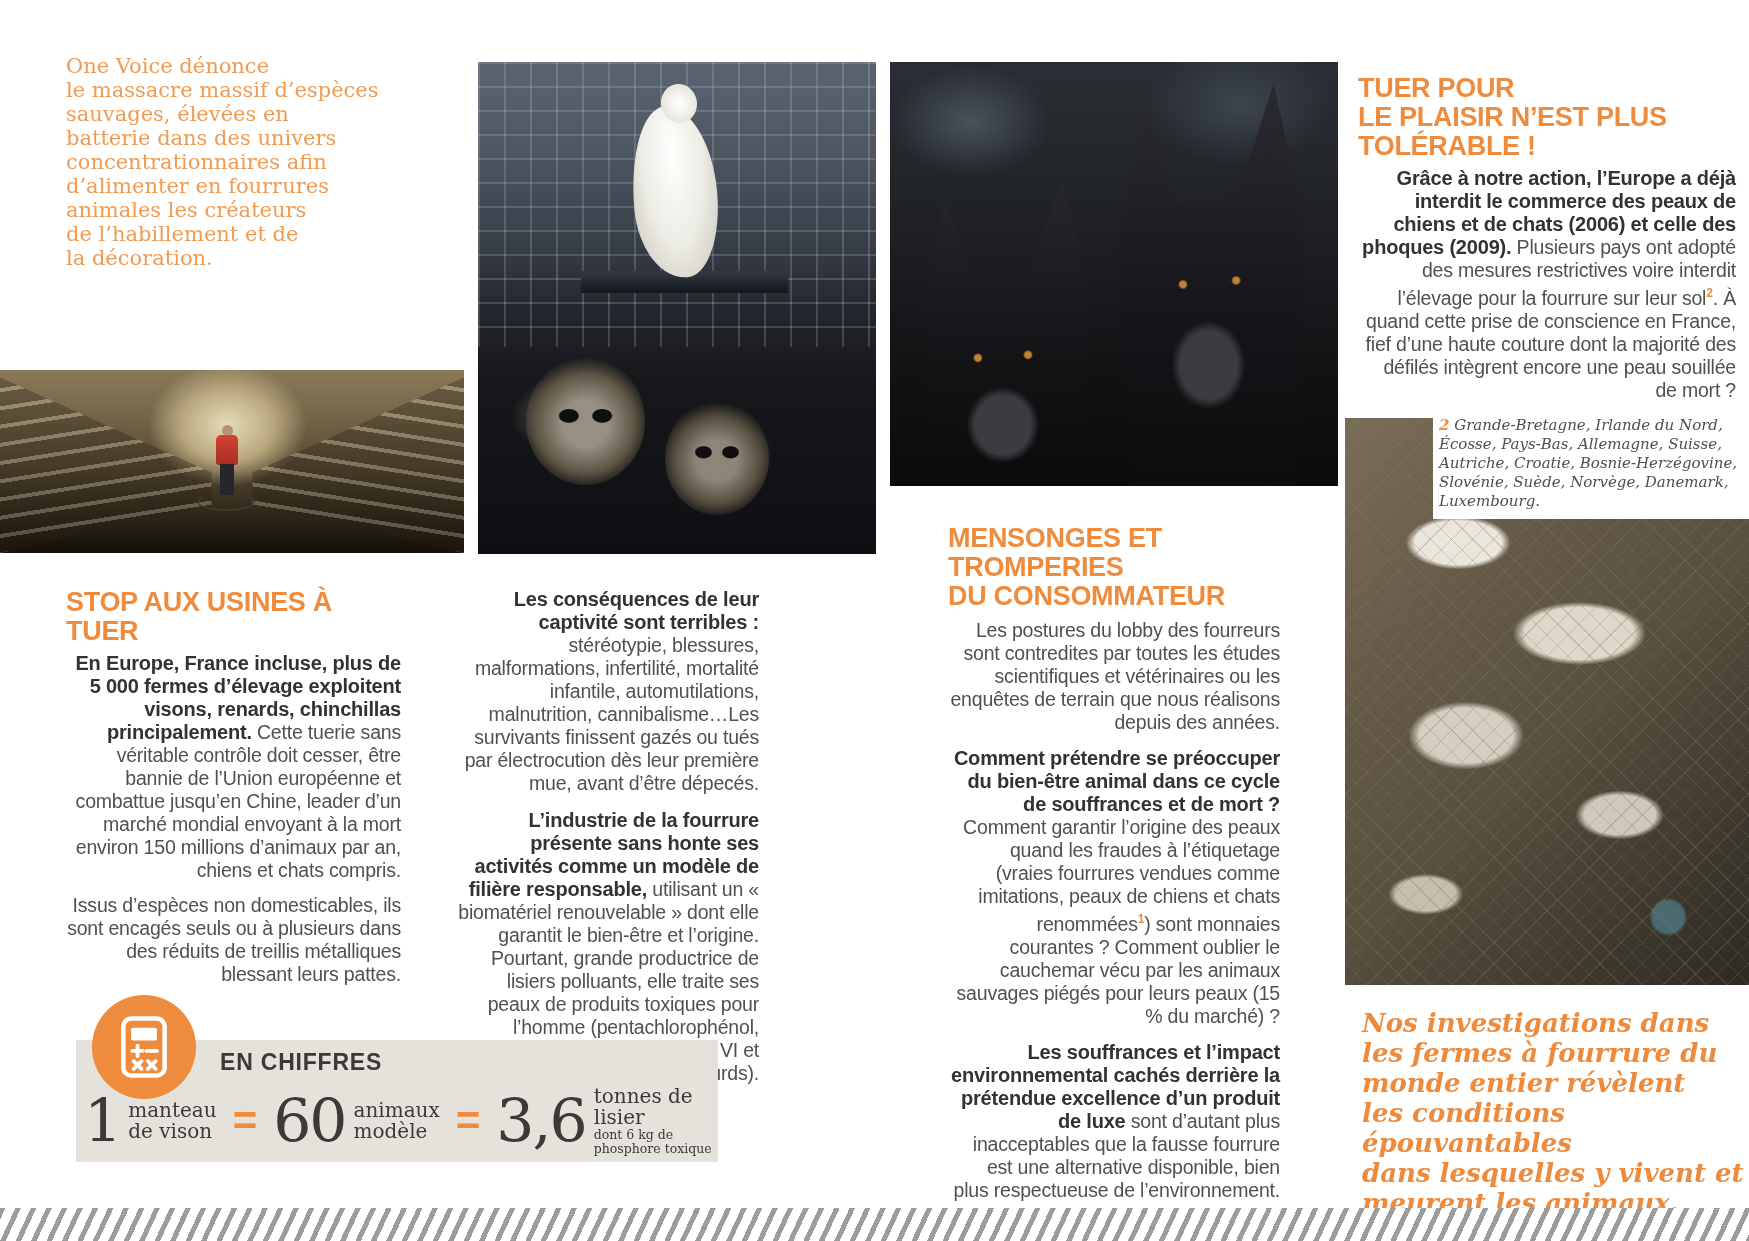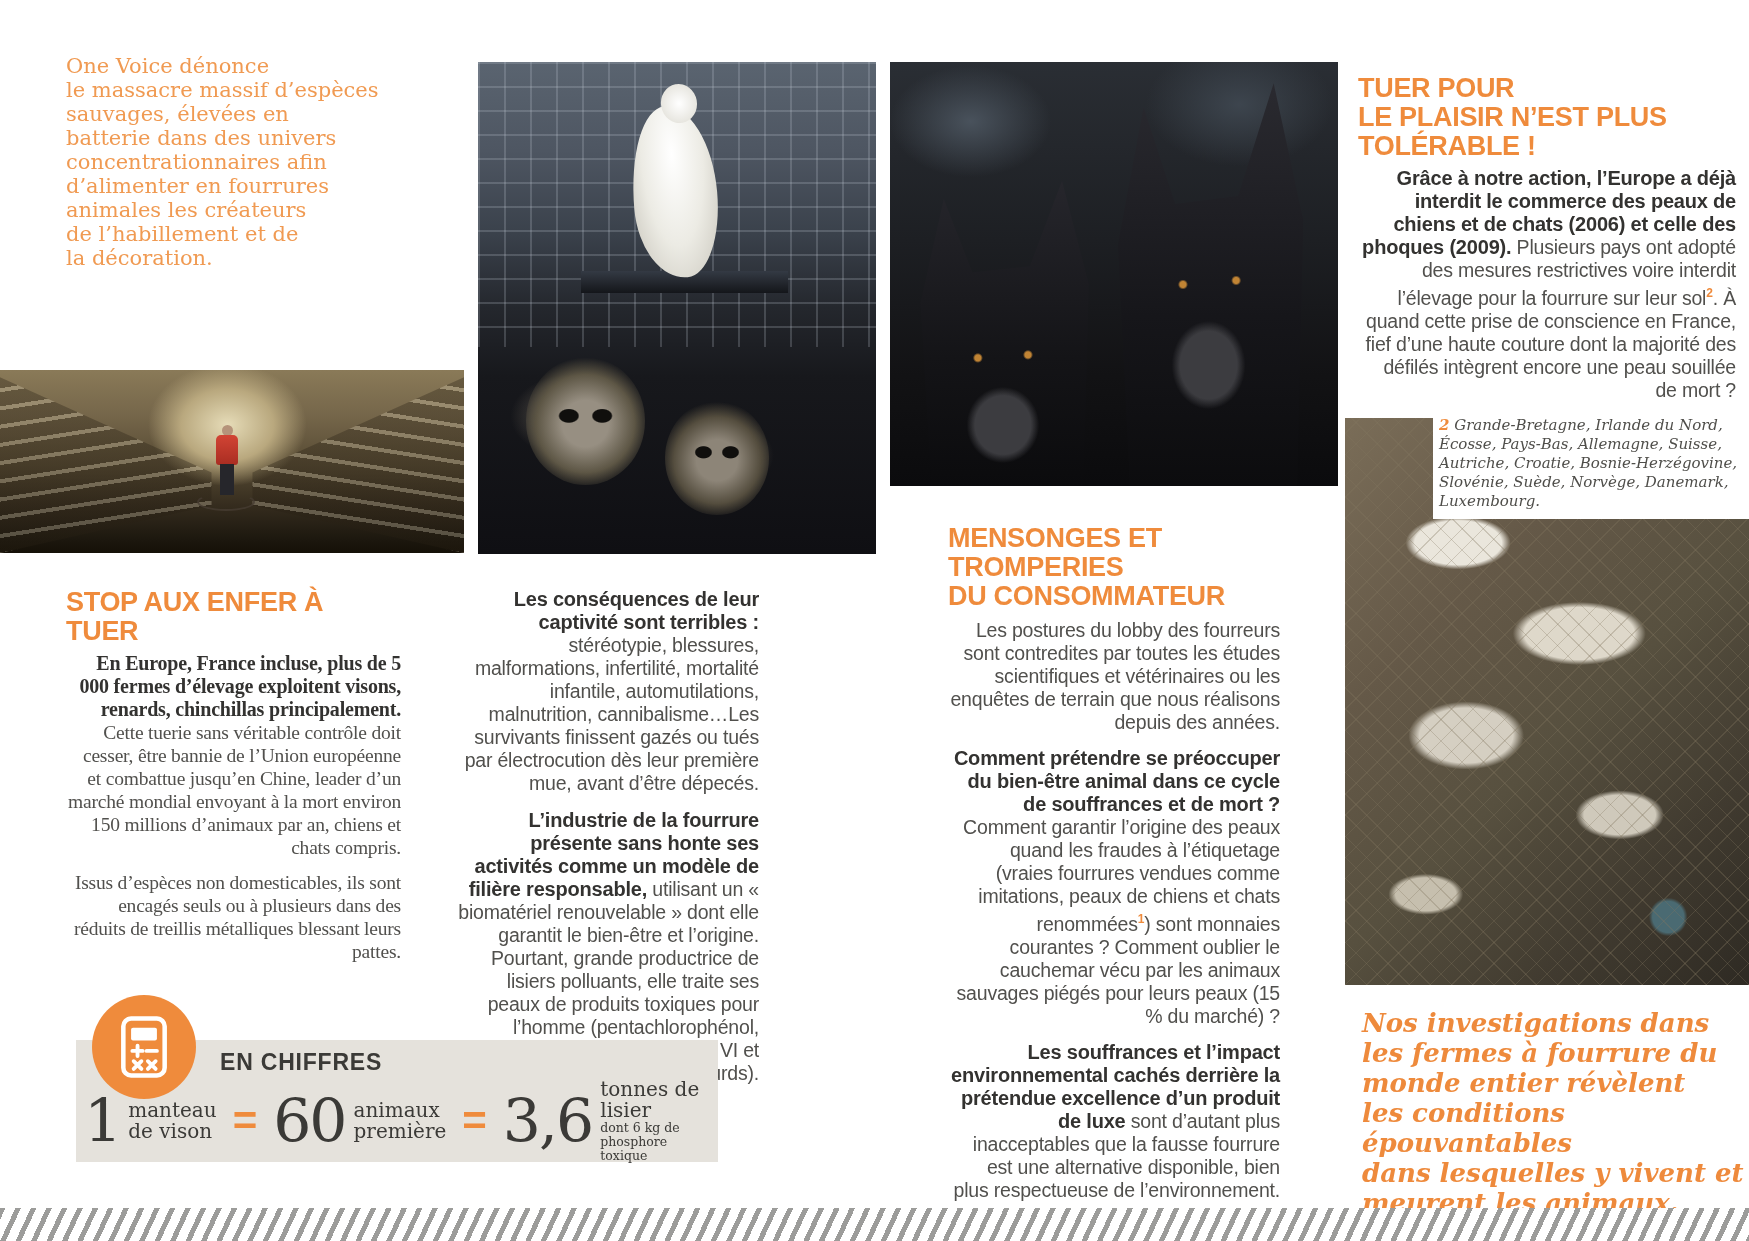--- a/index.html
+++ b/index.html
@@ -127,21 +127,21 @@
   }
   .body-p { font-size:19.5px; line-height:23px; letter-spacing:-0.2px; color:#51504D;text-align:right; }
   .body-p .b { font-weight:700; color:#333230; font-size:20px; }
 
   .col1 { position:absolute; left:66px;  top:588px; width:335px; }
   .col2 { position:absolute; left:457px; top:588px; width:302px; }
   .col3 { position:absolute; left:948px; top:524px; width:332px; }
   .col4 { position:absolute; left:1358px; top:74px; width:378px; }
 
   .col1 .h-orange { margin-bottom:6px; }
-  .col1 .body-p { margin-bottom:12px;font-family:Liberation Serif, serif; }
+  .col1 .body-p { margin-bottom:12px; }
   .col1 .h2 { margin-top:14px; margin-bottom:6px; }
   .col2 .body-p { margin-bottom:14px; }
   .col3 .h-orange { margin-bottom:8px; }
   .col3 .body-p { margin-bottom:13px; }
   .col4 .h-orange { margin-bottom:6px; }
 
   sup.orange { color:#EF8B3C; font-weight:700; font-size:12px; vertical-align:super; }
 
   .footnote { font-family:"DejaVu Serif", serif; font-style:italic;
     font-size:15px; line-height:19px; color:#4F4E4A; }
@@ -214,21 +214,21 @@
   <div class="photo photoC">
     <div class="fox fox1"></div>
     <div class="fox fox2"></div>
   </div>
 
   <div class="photo photoD">
     <div class="pd-mesh"></div>
   </div>
 
   <div class="col1">
-    <div class="h-orange">STOP AUX ENFER À TUER</div>
+    <div class="h-orange">STOP AUX USINES À TUER</div>
     <p class="body-p"><span class="b">En Europe, France incluse, plus de 5 000 fermes d’élevage exploitent visons, renards, chinchillas principalement.</span><span> Cette tuerie sans véritable contrôle doit cesser, être bannie de l’Union européenne et combattue jusqu’en Chine, leader d’un marché mondial envoyant à la mort environ 150 millions d’animaux par an, chiens et chats compris.</span></p>
     <p class="body-p"><span>Issus d’espèces non domesticables, ils sont encagés seuls ou à plusieurs dans des réduits de treillis métalliques blessant leurs pattes.</span></p>
   </div>
 
   <div class="col2">
     <p class="body-p"><span class="b">Les conséquences de leur captivité sont terribles :</span><span> stéréotypie, blessures, malformations, infertilité, mortalité infantile, automutilations, malnutrition, cannibalisme…Les survivants finissent gazés ou tués par électrocution dès leur première mue, avant d’être dépecés.</span></p>
     <p class="body-p"><span class="b">L’industrie de la fourrure présente sans honte ses activités comme un modèle de filière responsable,</span><span> utilisant un « biomatériel renouvelable » dont elle garantit le bien-être et l’origine. Pourtant, grande productrice de lisiers polluants, elle traite ses peaux de produits toxiques pour l’homme (pentachlorophénol, formaldéhyde, chrome VI et métaux lourds).</span></p>
   </div>
 
   <div class="col3">
@@ -265,21 +265,21 @@
     <div class="stats-row">
       <div class="stat">
         <span class="stat-value">1</span>
         <span class="stat-label preline">manteau
 de vison</span>
       </div>
       <span class="equals">=</span>
       <div class="stat">
         <span class="stat-value">60</span>
         <span class="stat-label preline">animaux
-première</span>
+modèle</span>
       </div>
       <span class="equals">=</span>
       <div class="stat">
         <span class="stat-value">3,6</span>
         <span class="stat-label"><span>tonnes de lisier</span><span class="stat-sub">dont 6 kg de phosphore toxique</span></span>
       </div>
     </div>
   </div>
 
   <div class="script-note preline">Nos investigations dans

